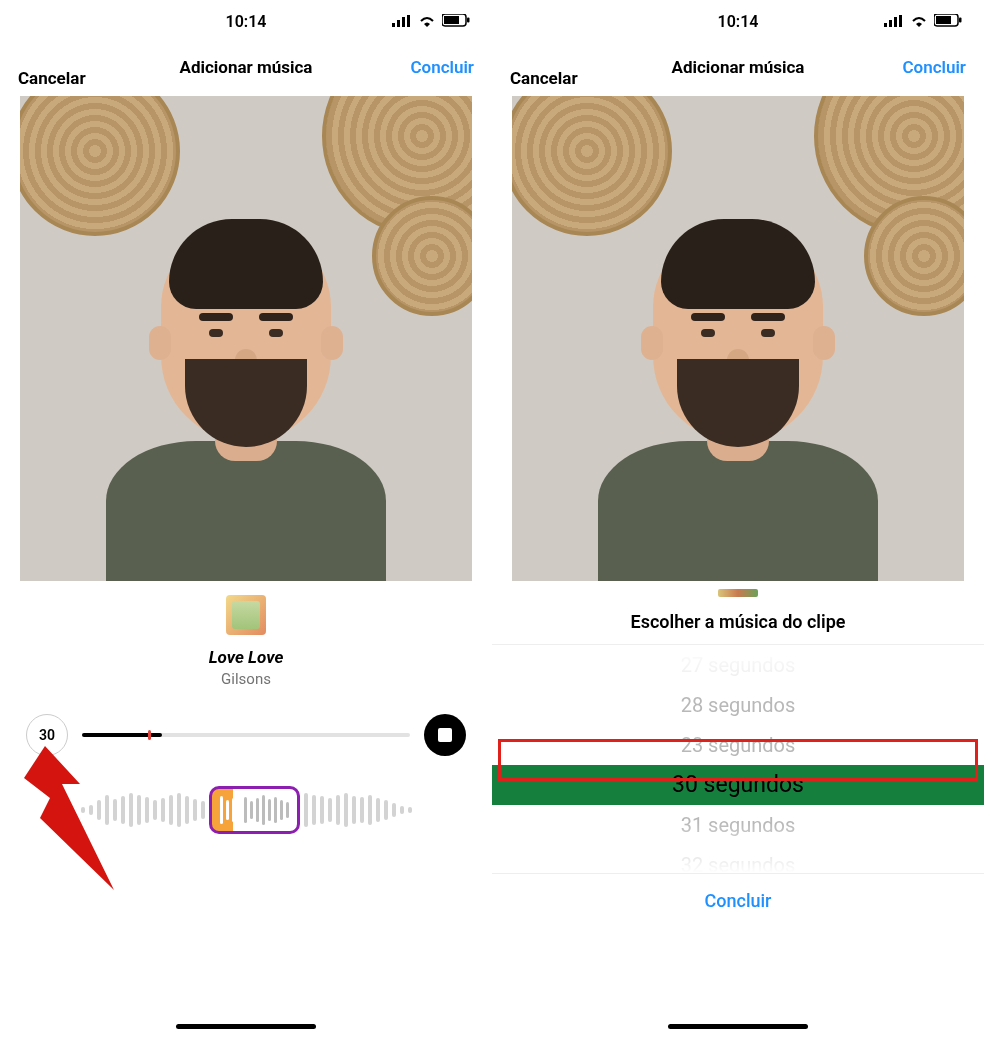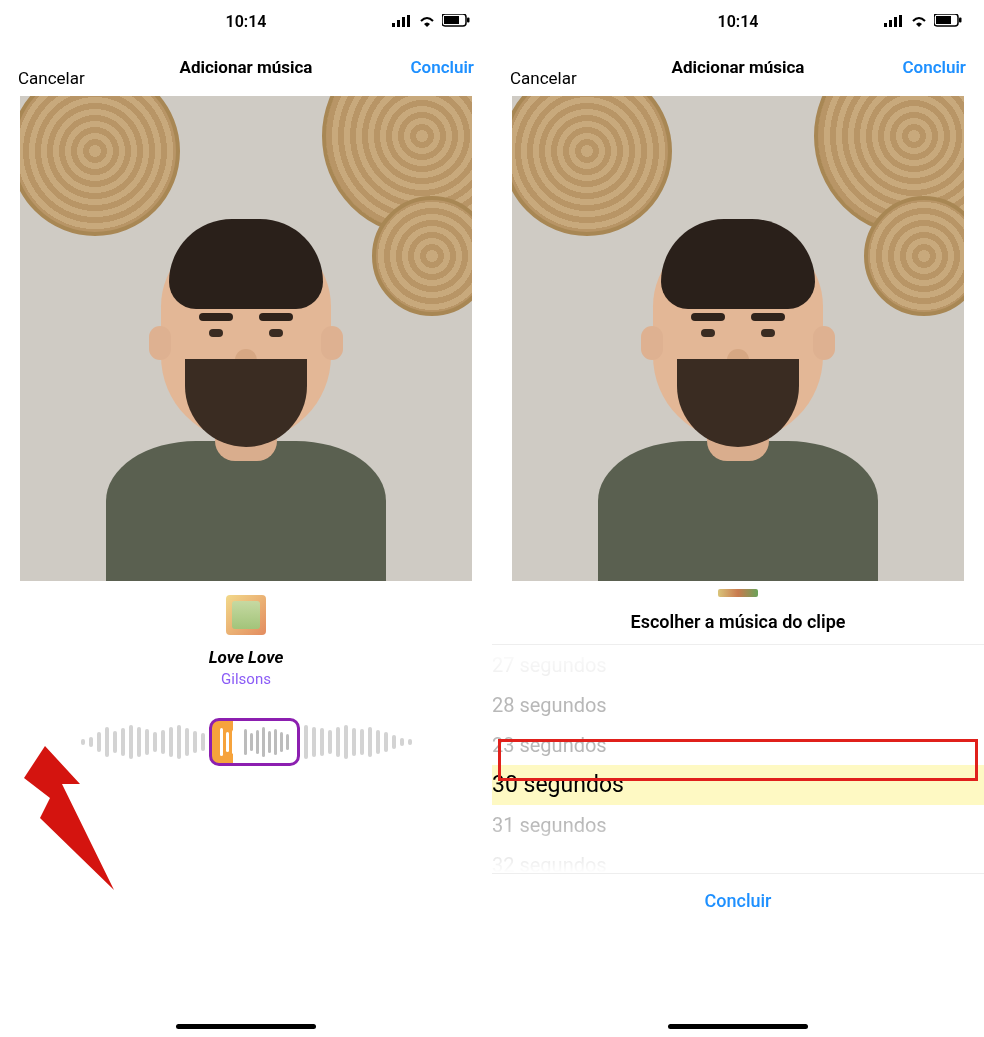--- a/index.html
+++ b/index.html
@@ -32,21 +32,21 @@
   .status-right { display:flex; gap:6px; align-items:center; }
   .signal, .wifi, .battery { display:inline-block; }
   .nav-bar {
     height: 50px;
     display: flex;
     justify-content: space-between;
     align-items: center;
     padding: 0 18px;
     font-size: 17px;
   }
-  .nav-cancel { color:#000; font-weight:400;margin-top:21px; }
+  .nav-cancel { color:#000; font-weight:700;margin-top:21px; }
   .nav-title { font-weight:700; position:absolute; left:50%; transform:translateX(-50%);}
   .nav-done { color:#1e90ff; font-weight:600; }
   .photo-area {
     margin: 4px 20px 0 20px;
     height: 485px;
     background: #d7d3cc;
     position: relative;
     overflow:hidden;
   }
   
@@ -107,21 +107,21 @@
     background:linear-gradient(135deg,#f2d98a,#e38b5f);
     position:relative;
   }
   .album-square::after{content:"";position:absolute;inset:6px;border-radius:3px;
     background:linear-gradient(#c6d9a2,#a2c47a);}
   .album-bar {
     width:40px; height:8px; margin:8px auto 0 auto; border-radius:2px;
     background:linear-gradient(90deg,#d9c47a,#c97a4f,#6aa35a);
   }
   .track-title { text-align:center; margin-top:12px; font-weight:700; font-size:17px;font-style:italic;}
-  .track-artist { text-align:center; margin-top:3px; font-size:15px; color:#8b5cf6;}
+  .track-artist { text-align:center; margin-top:3px; font-size:15px; color:#737373;}
   .controls-row {
     display:flex; align-items:center; margin:26px 26px 0 26px; gap:14px;
   }
   .dur-circle {
     width:42px; height:42px; border-radius:50%; border:1.5px solid #ccc;
     display:flex; align-items:center; justify-content:center;
     font-size:14px; font-weight:600;
   }
   .progress {
     flex:1; height:4px; background:#e2e2e2; position:relative; border-radius:2px;
@@ -146,23 +146,23 @@
   .wb.active{ background:#fff;}
   .wb.rest{ background:#bcbcbc;}
 
   .red-arrow { position:absolute; pointer-events:none; }
   .red-arrow svg { overflow:visible; }
 
   .picker-title { text-align:center; margin-top:14px; font-size:18px; font-weight:600;}
   .picker-box { margin-top:12px; border-top:1px solid #eee; border-bottom:1px solid #eee;
     height:230px; position:relative; overflow:hidden;}
   .picker-item {
-    height:40px; line-height:40px; font-size:20px; color:#b8b8b8;
-  }
-  .picker-item.sel { color:#000; font-size:23px; background:#fef9c3; }
+    text-align:center; height:40px; line-height:40px; font-size:20px; color:#b8b8b8;
+  }
+  .picker-item.sel { color:#000; font-size:23px; background:#15803d; }
   .picker-highlight {
     position:absolute; left:6px; right:6px; top:94px; height:42px;
     border:3px solid #e0201b; pointer-events:none;
   }
   .picker-fade-top, .picker-fade-bottom{
     position:absolute; left:0; right:0; height:50px; pointer-events:none;
   }
   .picker-fade-top{top:0;background:linear-gradient(#fff, rgba(255,255,255,0));}
   .picker-fade-bottom{bottom:0;background:linear-gradient(rgba(255,255,255,0),#fff);}
   .picker-done { text-align:center; margin-top:16px; color:#1e90ff; font-size:18px; font-weight:500;}
@@ -225,20 +225,30 @@
           <div class="eye r"></div>
         <div class="nose"></div>
         <div class="mouth"></div>
         <div class="beard"></div>
       </div>
     </div>
   </div>
   <div class="album-square"></div>
   <div class="track-title">Love Love</div>
   <div class="track-artist">Gilsons</div>
+  <div class="controls-row">
+    <div class="dur-circle">30</div>
+    <div class="progress">
+      <div class="filled"></div>
+      <div class="notch"></div>
+    </div>
+    <div class="stop-btn">
+      <div class="sq"></div>
+    </div>
+  </div>
 
   <div class="waveform-row">
 
     <div class="wave-bar" style="height:6px"></div>
     <div class="wave-bar" style="height:10px"></div>
     <div class="wave-bar" style="height:20px"></div>
     <div class="wave-bar" style="height:30px"></div>
     <div class="wave-bar" style="height:22px"></div>
     <div class="wave-bar" style="height:28px"></div>
     <div class="wave-bar" style="height:34px"></div>

